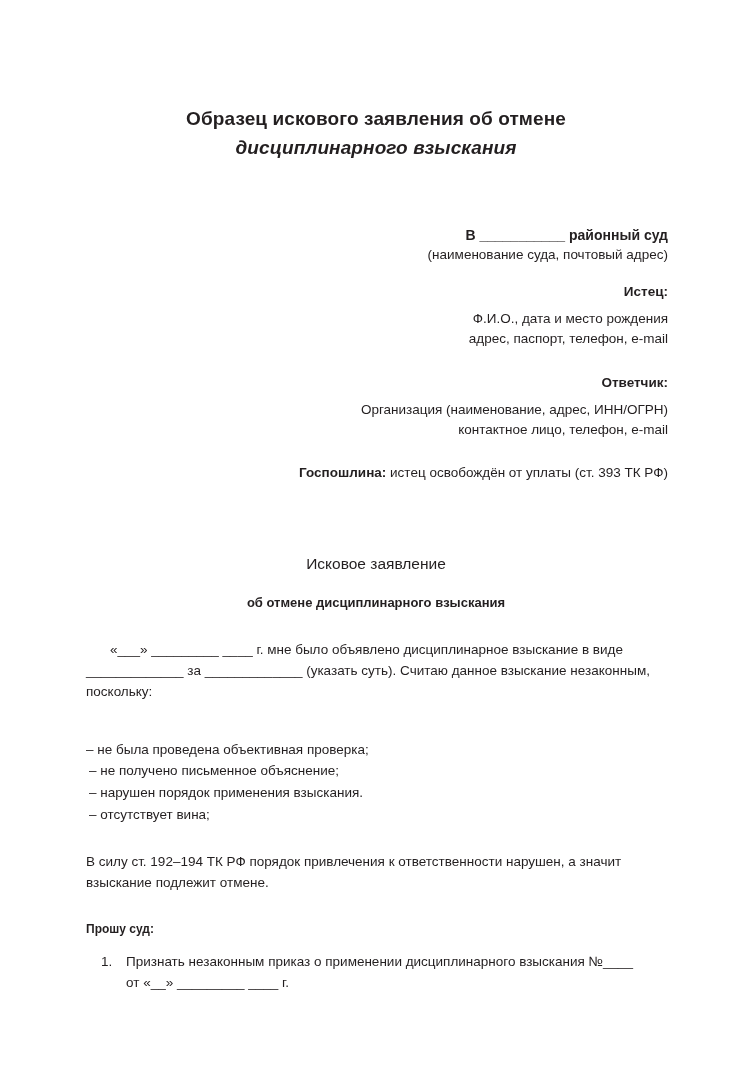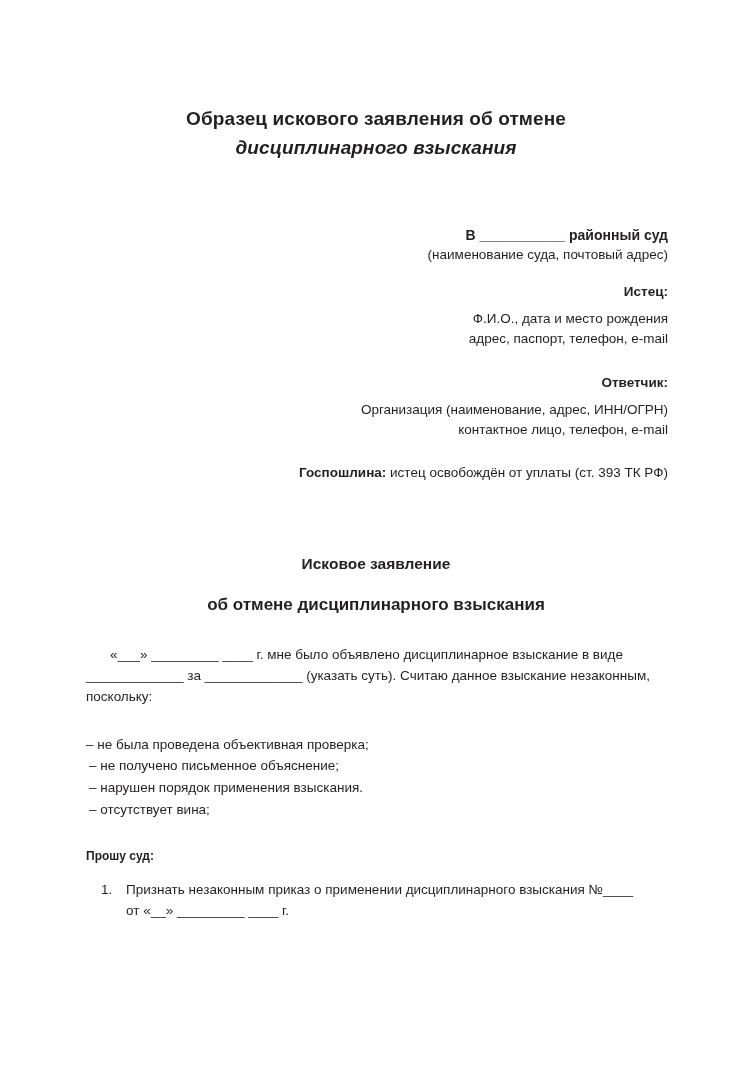--- a/index.html
+++ b/index.html
@@ -54,26 +54,26 @@
     padding-left: 20px;
   }
   .gap-sm { height: 8px; }
   .gap-md { height: 17px; }
   .gap-lg { height: 24px; }
 
   .section-title {
     margin-top: 72px;
     text-align: center;
     font-size: 15.5px;
-    font-weight: bold;
+    font-weight: normal;
   }
   .section-subtitle {
     margin-top: 22px;
     text-align: center;
-    font-size: 17px;
+    font-size: 13px;
     font-weight: bold;
   }
 
   .body-block {
     margin: 0 84px 0 86px;
     font-size: 13.5px;
     line-height: 1.55;
     text-align: left;
   }
   .para {
@@ -81,21 +81,21 @@
     text-indent: 0;
   }
   .para.first {
     margin-top: 30px;
   }
   .para .indent {
     display: inline-block;
     width: 24px;
   }
   .dash-list {
-    margin-top: 26px;
+    margin-top: 36px;
     line-height: 1.62;
   }
   .dash-list div {
     white-space: nowrap;
   }
   .dash-list div + div {
     padding-left: 3px;
   }
   .req-title {
     margin-top: 26px;
@@ -166,20 +166,24 @@
       <span>незаконным, поскольку:</span>
     </div>
 
     <div class="dash-list">
       <div>– не была проведена объективная проверка;</div>
       <div>– не получено письменное объяснение;</div>
       <div>– нарушен порядок применения взыскания.</div>
       <div>– отсутствует вина;</div>
     </div>
 
+    <div class="para">
+      <span>В силу ст. 192–194 ТК РФ порядок привлечения к ответственности нарушен, а значит</span>
+      <span>взыскание подлежит отмене.</span>
+    </div>
 
     <div class="req-title">Прошу суд:</div>
 
     <ol class="ordered">
       <li>
         <span>Признать незаконным приказ о применении дисциплинарного взыскания №____</span>
         <span class="second-line">от «__» _________ ____ г.</span>
       </li>
     </ol>
 

